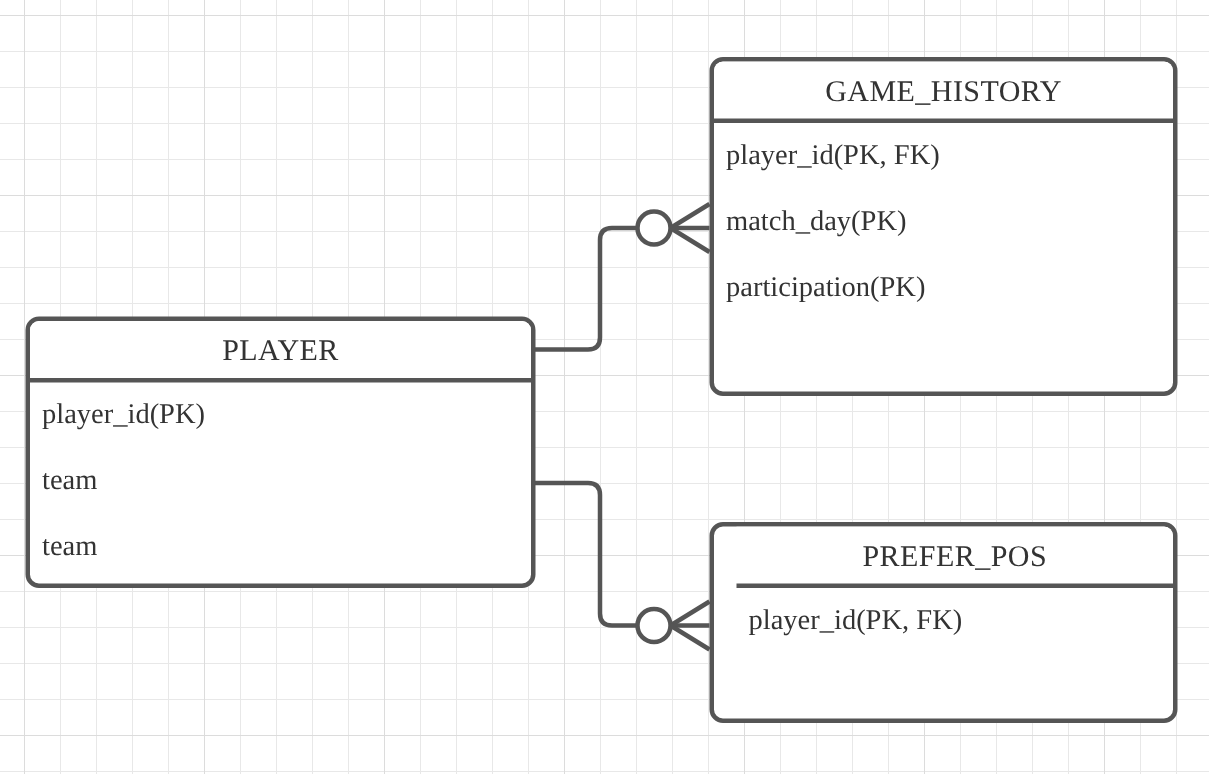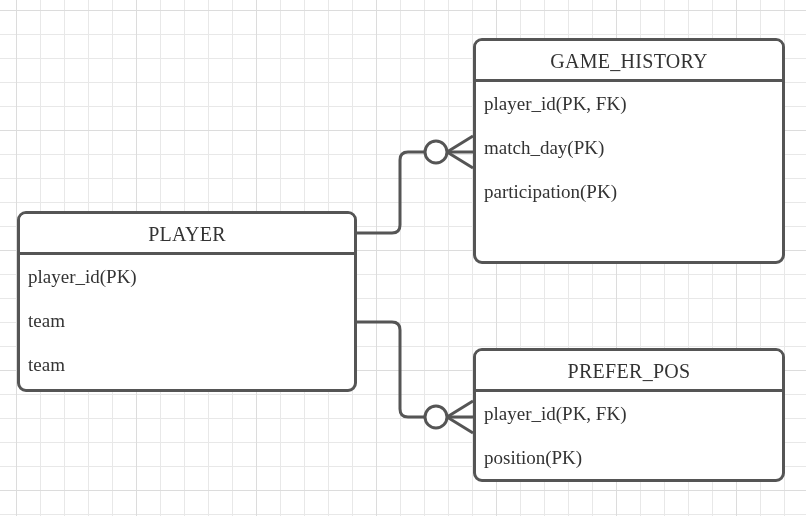--- a/index.html
+++ b/index.html
@@ -139,21 +139,20 @@
 
   <div class="entity" style="left:473px; top:38px; width:312px; height:226px;">
     <div class="entity-title">GAME_HISTORY</div>
     <ul class="attr-list">
       <li class="attr">player_id(PK, FK)</li>
       <li class="attr">match_day(PK)</li>
       <li class="attr">participation(PK)</li>
     </ul>
   </div>
 
-  <div class="entity" style="left:473px; top:348px; width:312px; height:134px;">
+  <div class="entity" style="left:473px; top:348px; width:312px; height:134px;padding-left:15px;">
     <div class="entity-title">PREFER_POS</div>
     <ul class="attr-list">
       <li class="attr">player_id(PK, FK)</li>
-      <li class="attr">position(PK)</li>
     </ul>
   </div>
 
 </div>
 
 </body></html>

